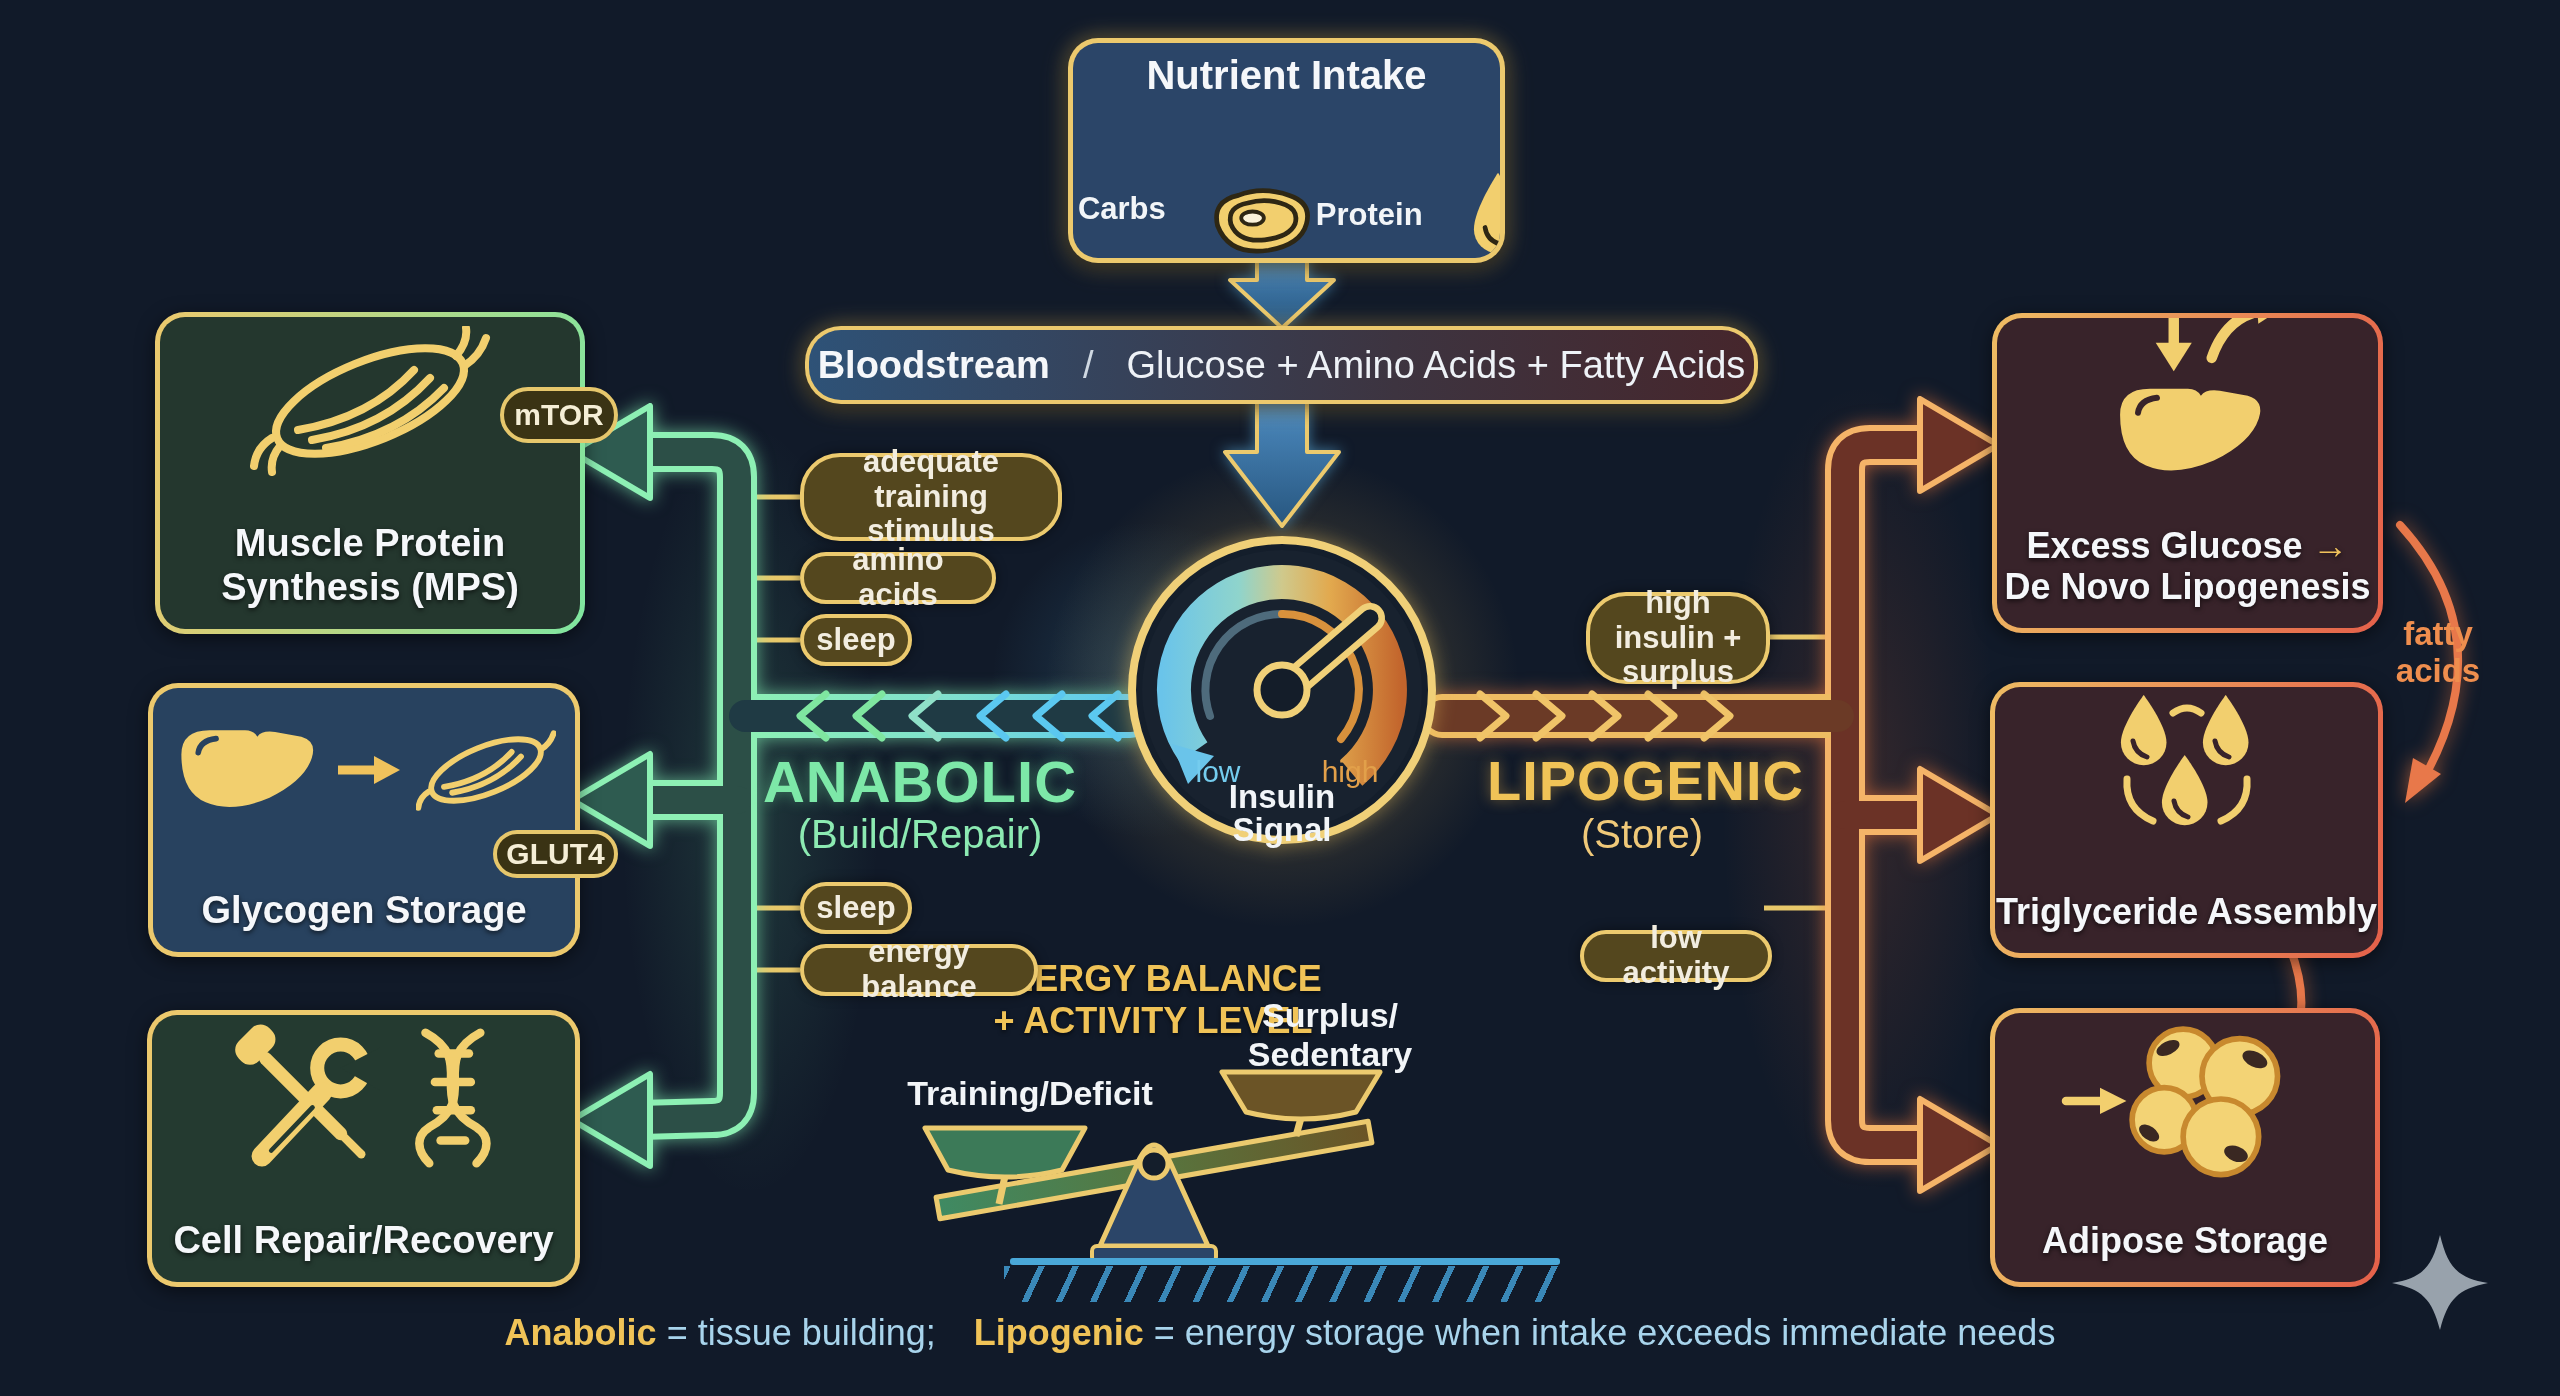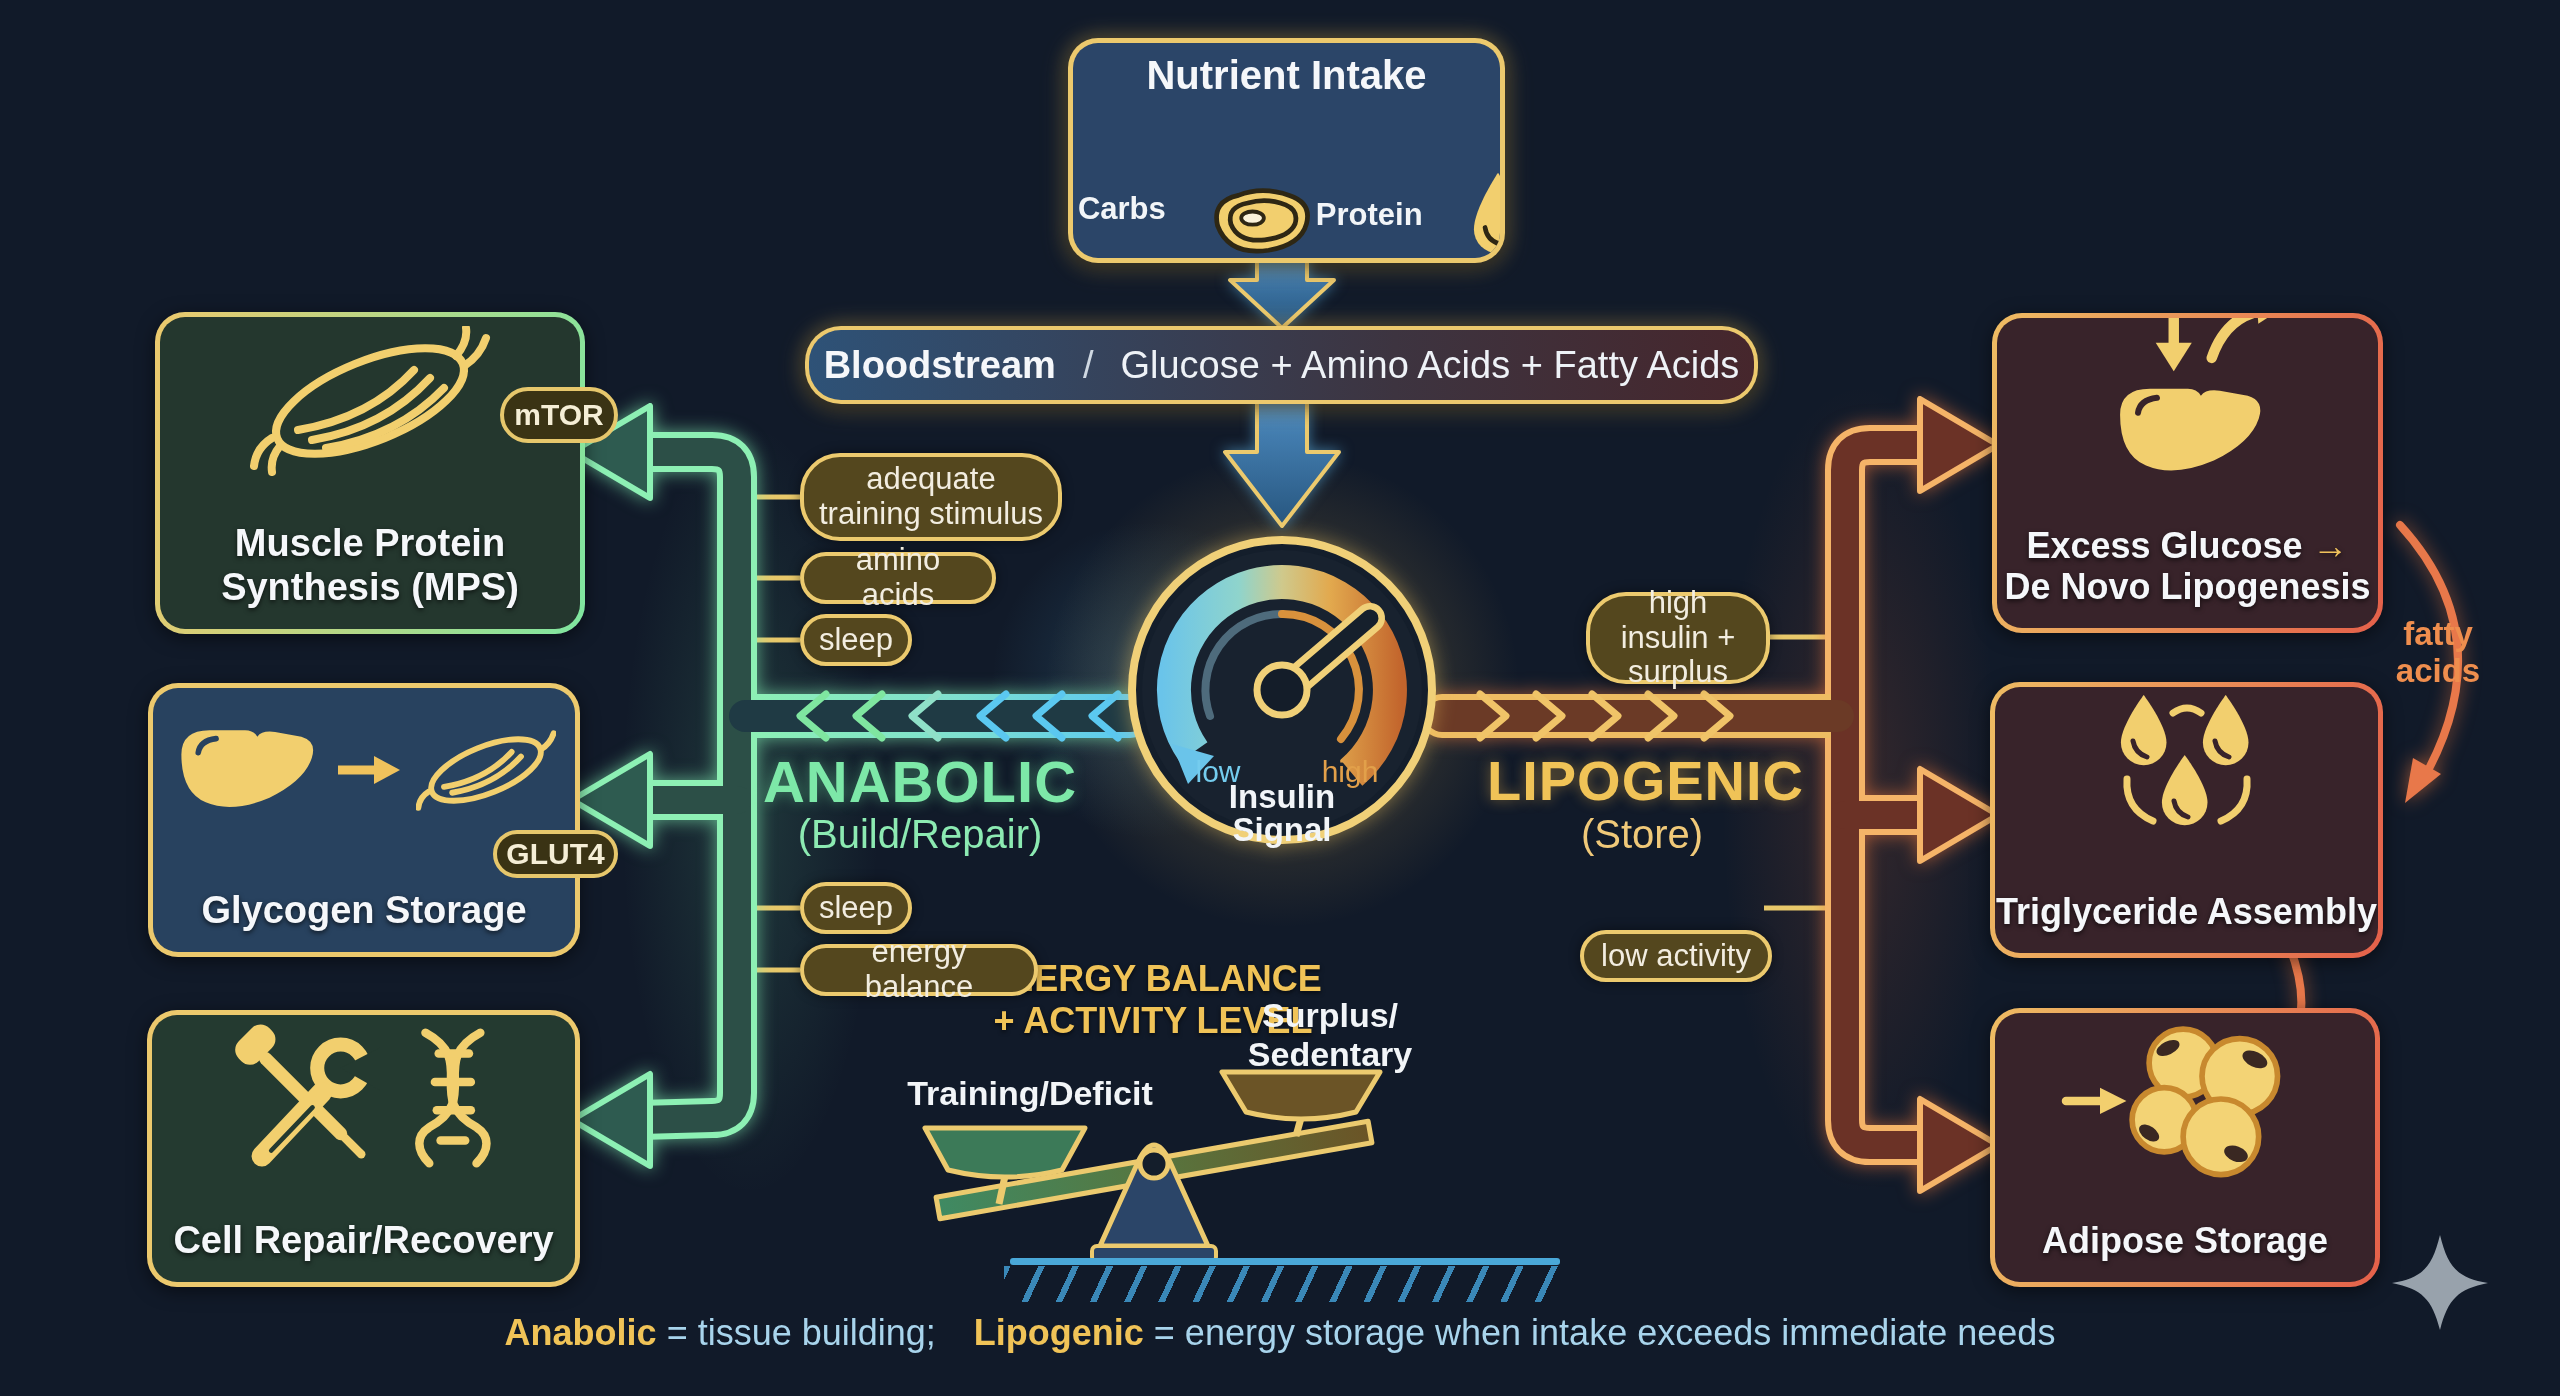--- a/index.html
+++ b/index.html
@@ -24,21 +24,21 @@
 
   .box{position:absolute;border-radius:30px;padding:5px;z-index:2;box-shadow:0 4px 18px rgba(0,0,0,.5);}
   .box-inner{width:100%;height:100%;border-radius:25px;box-sizing:border-box;display:flex;
              flex-direction:column;align-items:center;justify-content:flex-end;overflow:hidden;gap:36px;}
   .box-icon{flex:1;display:flex;align-items:center;justify-content:center;gap:14px;width:100%;}
   .box-label{color:#f5f7fa;font-weight:bold;font-size:38px;line-height:1.16;text-align:center;
              margin-bottom:20px;text-shadow:0 2px 5px rgba(0,0,0,.65);}
   .box-label.small{font-size:36px;}
 
   .pill{position:absolute;background:#54471e;border:4px solid #ecca6e;border-radius:40px;
-        color:#f2ede0;font-weight:normal;font-size:31px;line-height:1.12;display:flex;align-items:center;
+        color:#f2ede0;font-weight:bold;font-size:31px;line-height:1.12;display:flex;align-items:center;
         justify-content:center;text-align:center;z-index:4;box-shadow:0 0 12px rgba(0,0,0,.45);
         box-sizing:border-box;padding:4px 14px;}
   .badge{position:absolute;background:#3a3314;border:4px solid #e6c76c;border-radius:30px;
         color:#f5eed6;font-weight:bold;font-size:30px;display:flex;align-items:center;justify-content:center;
         z-index:5;box-sizing:border-box;}
 
   .side-title{position:absolute;z-index:4;text-align:center;font-weight:bold;}
   #anabolic-title{left:750px;top:748px;width:340px;color:#7de8a8;font-size:58px;letter-spacing:1px;
                   text-shadow:0 0 14px rgba(110,230,160,.45);}
   #anabolic-sub{left:750px;top:812px;width:340px;color:#8ceab2;font-size:40px;font-weight:normal;}
@@ -64,21 +64,21 @@
 
   #caption{position:absolute;left:0;top:1312px;width:2560px;text-align:center;z-index:2;font-size:36px;}
   #caption .term{color:#f0c357;font-weight:bold;}
   #caption .def{color:#a8d4ec;font-weight:normal;}
   #caption .gap{display:inline-block;width:28px;}
 
   .nutrient-items{display:flex;gap:44px;align-items:flex-end;justify-content:center;flex:1;margin-top:6px;}
   .nutrient-item{display:flex;flex-direction:row;align-items:center;gap:2px;}
   .nutrient-item .nlabel{color:#f2f5f8;font-weight:bold;font-size:31px;margin-bottom:10px;}
 
-  #bloodstream .box-inner{flex-direction:row;justify-content:center;align-items:center;gap:9px;}
+  #bloodstream .box-inner{flex-direction:row;justify-content:center;align-items:center;gap:15px;}
   #bloodstream .bs-title{color:#f5f7fa;font-weight:bold;font-size:38px;}
   #bloodstream .bs-sep{color:#cfd8e2;font-size:38px;margin:0 18px;}
   #bloodstream .bs-contents{color:#eef2f7;font-size:38px;}
 </style>
 </head>
 <body>
 
 <div class="canvas">
 
   <div class="glow" id="glow-left"></div>

